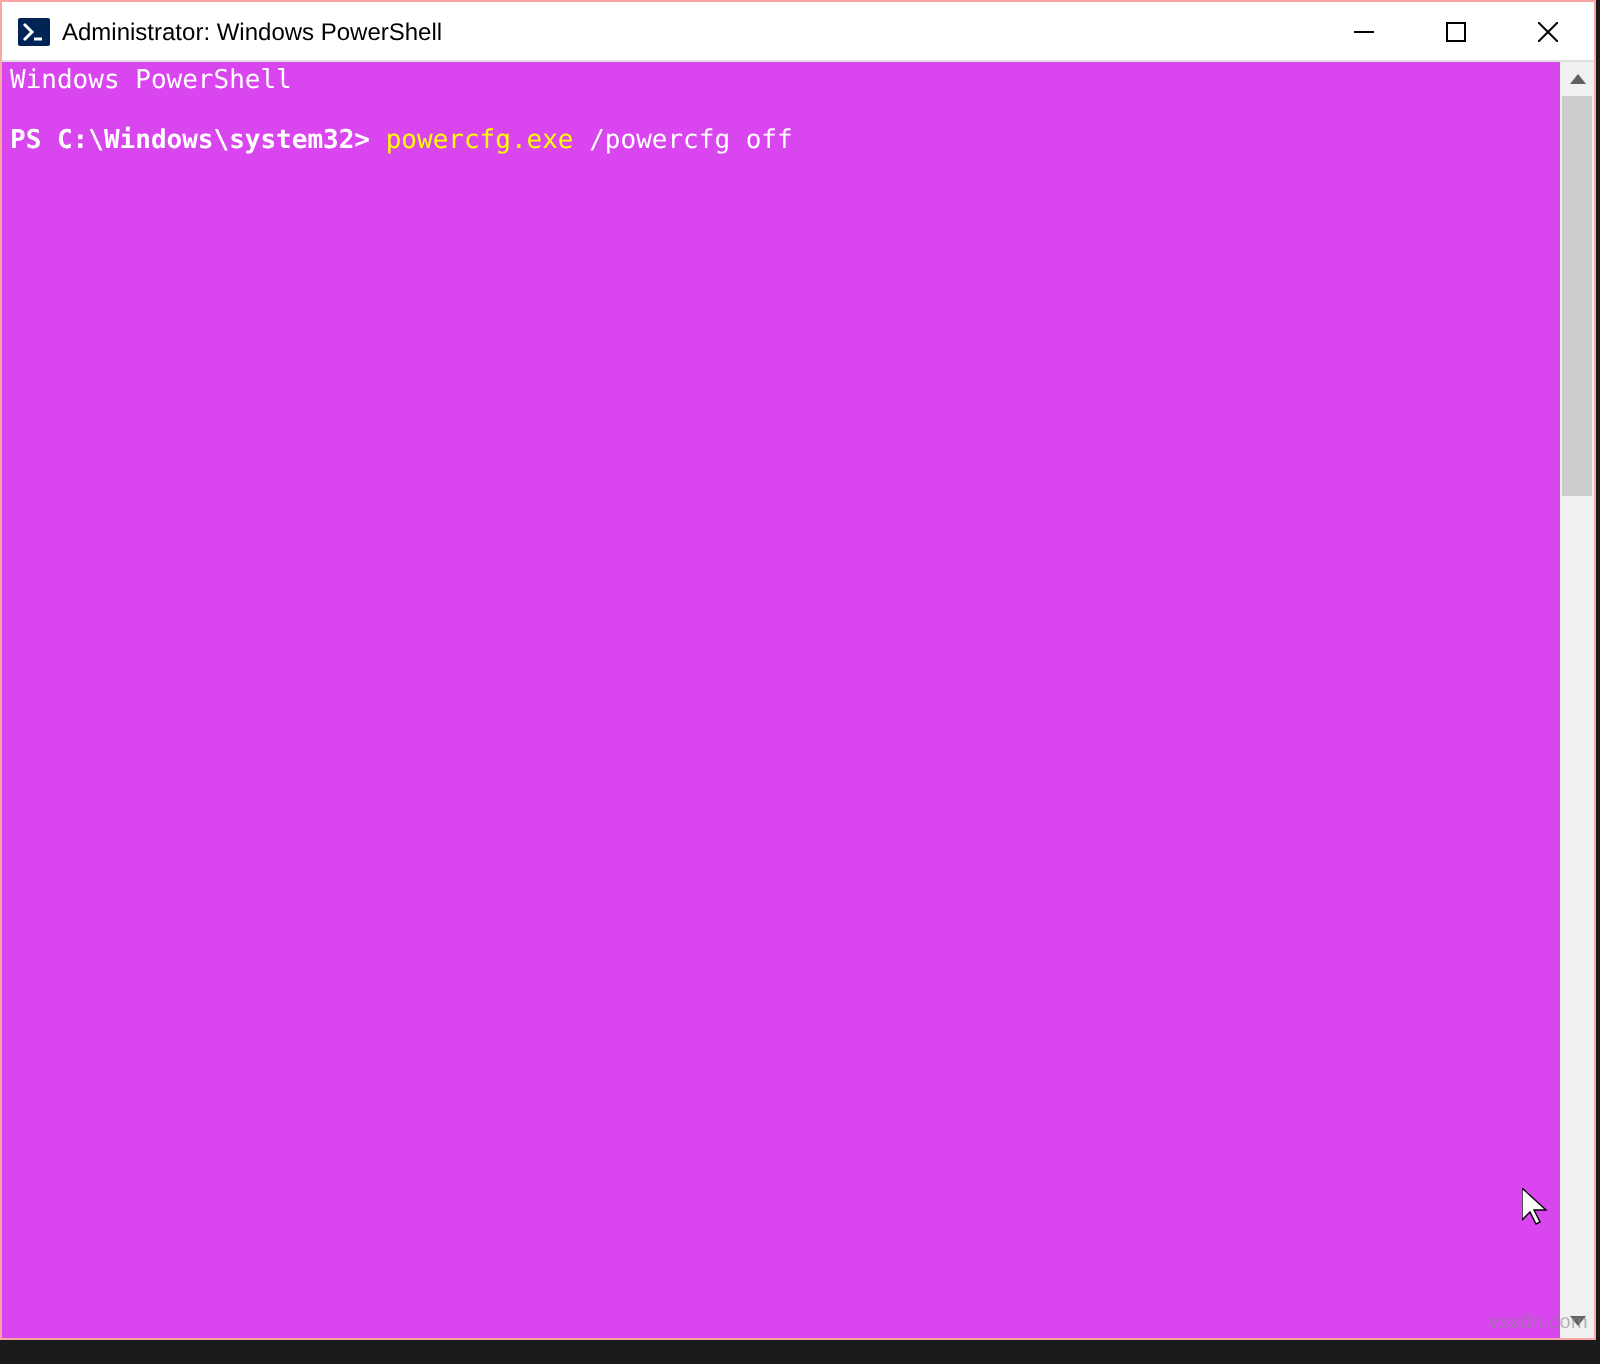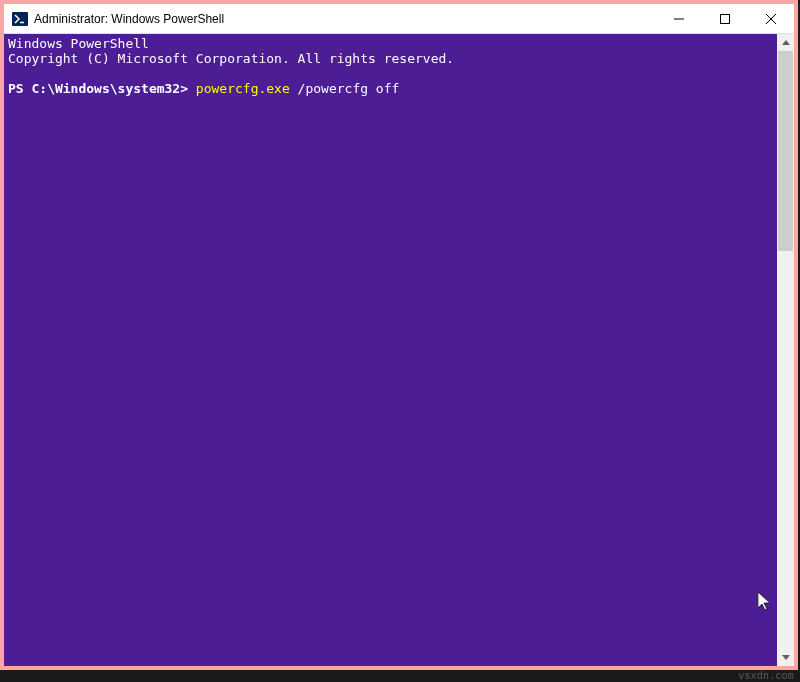--- a/index.html
+++ b/index.html
@@ -11,21 +11,21 @@
       width: 800px;
       height: 682px;
       background: #1a1a1a;
       font-family: "Segoe UI", Tahoma, sans-serif;
       overflow: hidden;
     }
     .window {
       width: 798px;
       height: 670px;
       background: #ffffff;
-      border: 4px solid #fca5a5;
+      border: 1px solid #fca5a5;
       position: relative;
     }
     .titlebar {
       height: 30px;
       background: #ffffff;
       display: flex;
       align-items: center;
       padding-left: 8px;
       border-bottom: 1px solid #e0e0e0;
     }
@@ -55,21 +55,21 @@
       height: 100%;
       display: flex;
       align-items: center;
       justify-content: center;
       color: #000000;
       font-size: 10px;
     }
     .terminal {
       width: 100%;
       height: calc(100% - 30px);
-      background: #4c1d95;
+      background: #d946ef;
       padding: 2px 4px;
       font-family: Consolas, "Lucida Console", monospace;
       font-size: 13px;
       line-height: 15px;
       color: #ffffff;
       overflow-y: auto;
       position: relative;
     }
     .terminal::-webkit-scrollbar {
       width: 16px;
@@ -122,24 +122,24 @@
       align-items: center;
       justify-content: center;
       font-size: 8px;
       color: #606060;
     }
     .scrollbar-btn.up { top: 0; }
     .scrollbar-btn.down { bottom: 0; }
     .watermark {
       position: absolute;
       right: 6px;
-      bottom: 0;
+      bottom: 15px;
       font-size: 10px;
       color: #888888;
-      font-family: Liberation Mono, monospace;
+      font-family: Liberation Sans, sans-serif;
       opacity: 0.6;
       letter-spacing: 0.2px;
     }
     .cursor-pointer-overlay {
       position: absolute;
       right: 20px;
       bottom: 50px;
       color: #ffffff;
       font-size: 16px;
       pointer-events: none;
@@ -174,21 +174,20 @@
         <svg width="10" height="10" viewBox="0 0 10 10">
             <line x1="0" y1="0" x2="10" y2="10" stroke="#000" stroke-width="1"></line>
             <line x1="10" y1="0" x2="0" y2="10" stroke="#000" stroke-width="1"></line>
           </svg>
       </div>
     </div>
   </div>
 
   <div class="terminal">
     <div class="term-line">Windows PowerShell</div>
-    <div class="term-line">Copyright (C) Microsoft Corporation. All rights reserved.</div>
     <div class="spacer-line"></div>
     <div class="term-line"><span class="prompt-text">PS C:\Windows\system32&gt; </span><span class="command-text">powercfg.exe</span><span class="command-args"> /powercfg off</span></div>
   </div>
 
   <div class="scrollbar-track">
     <div class="scrollbar-btn up">
       <svg width="8" height="5" viewBox="0 0 8 5">
           <path d="M0 5 L4 0 L8 5 Z" fill="#606060"></path>
         </svg>
     </div>

